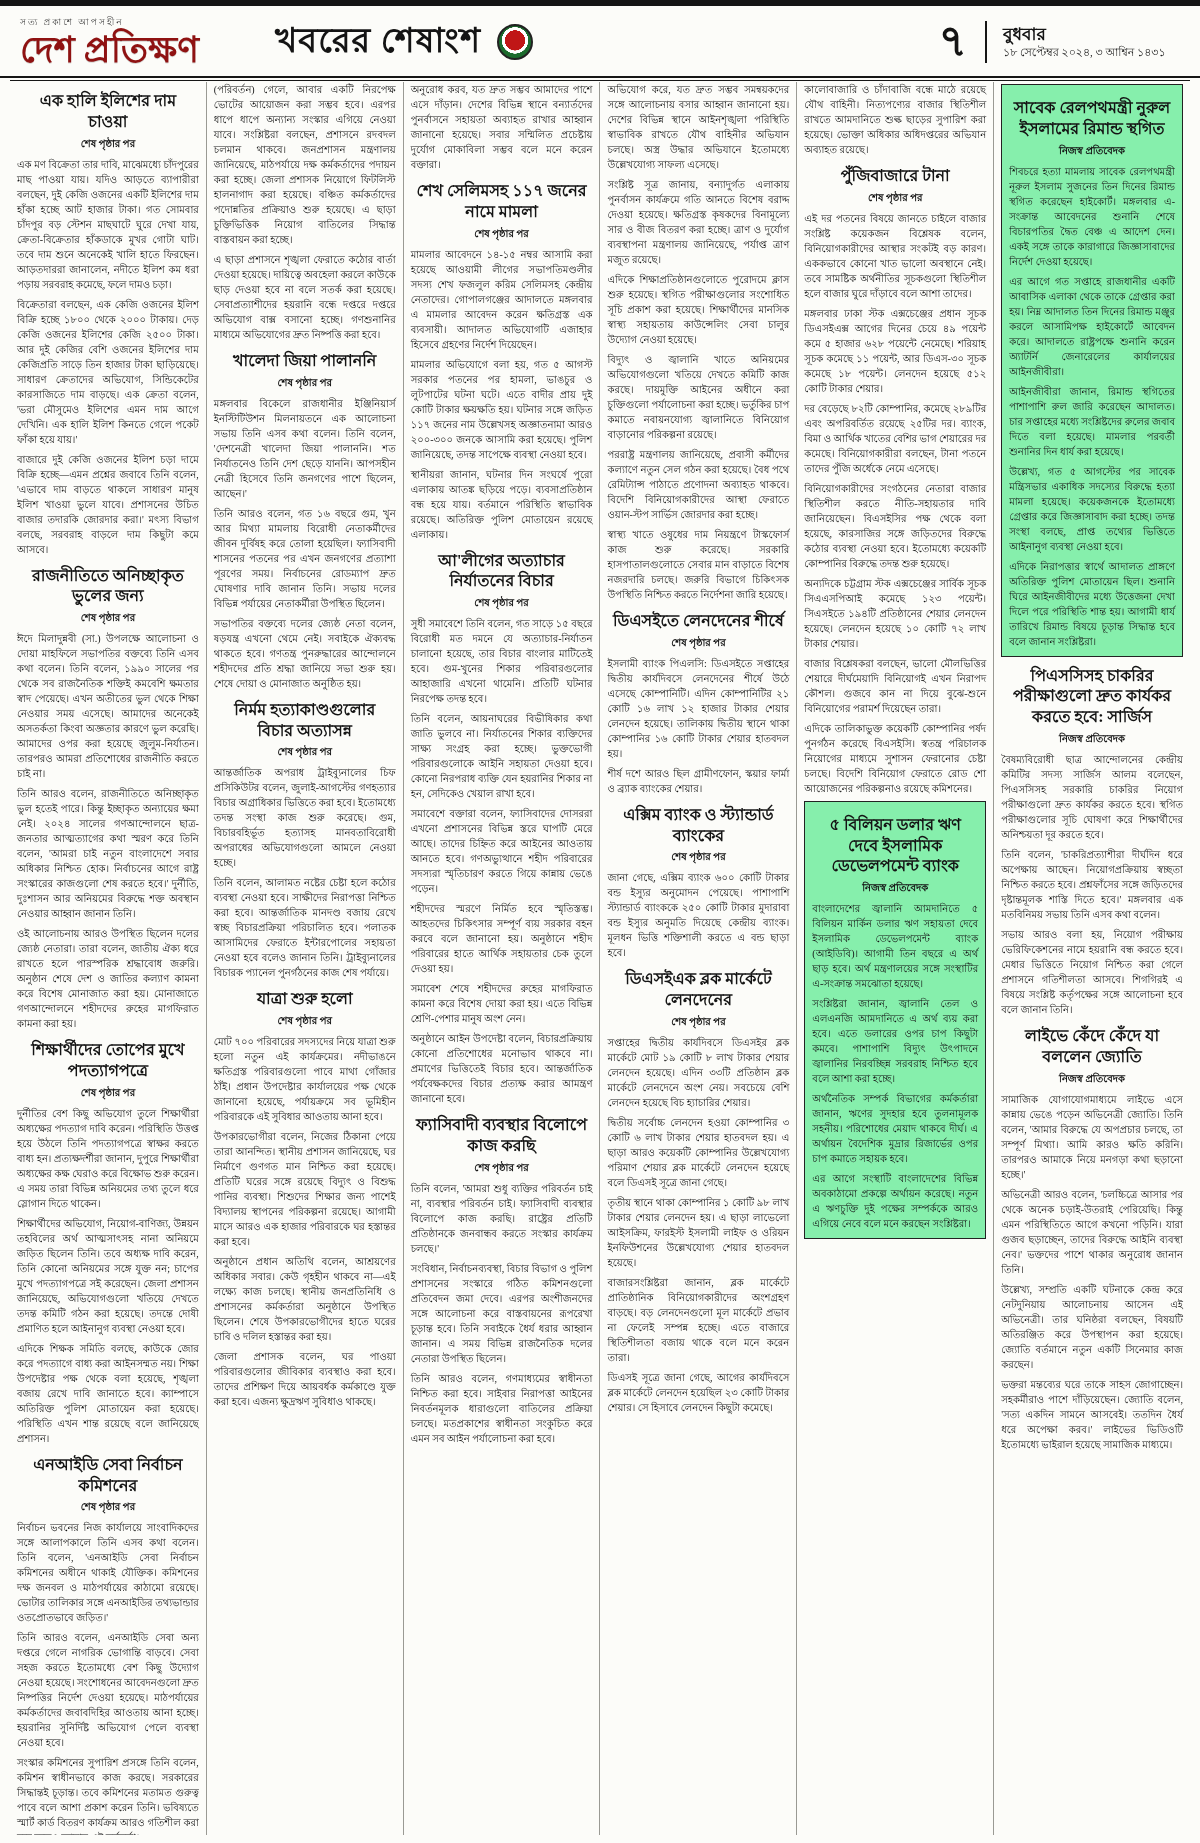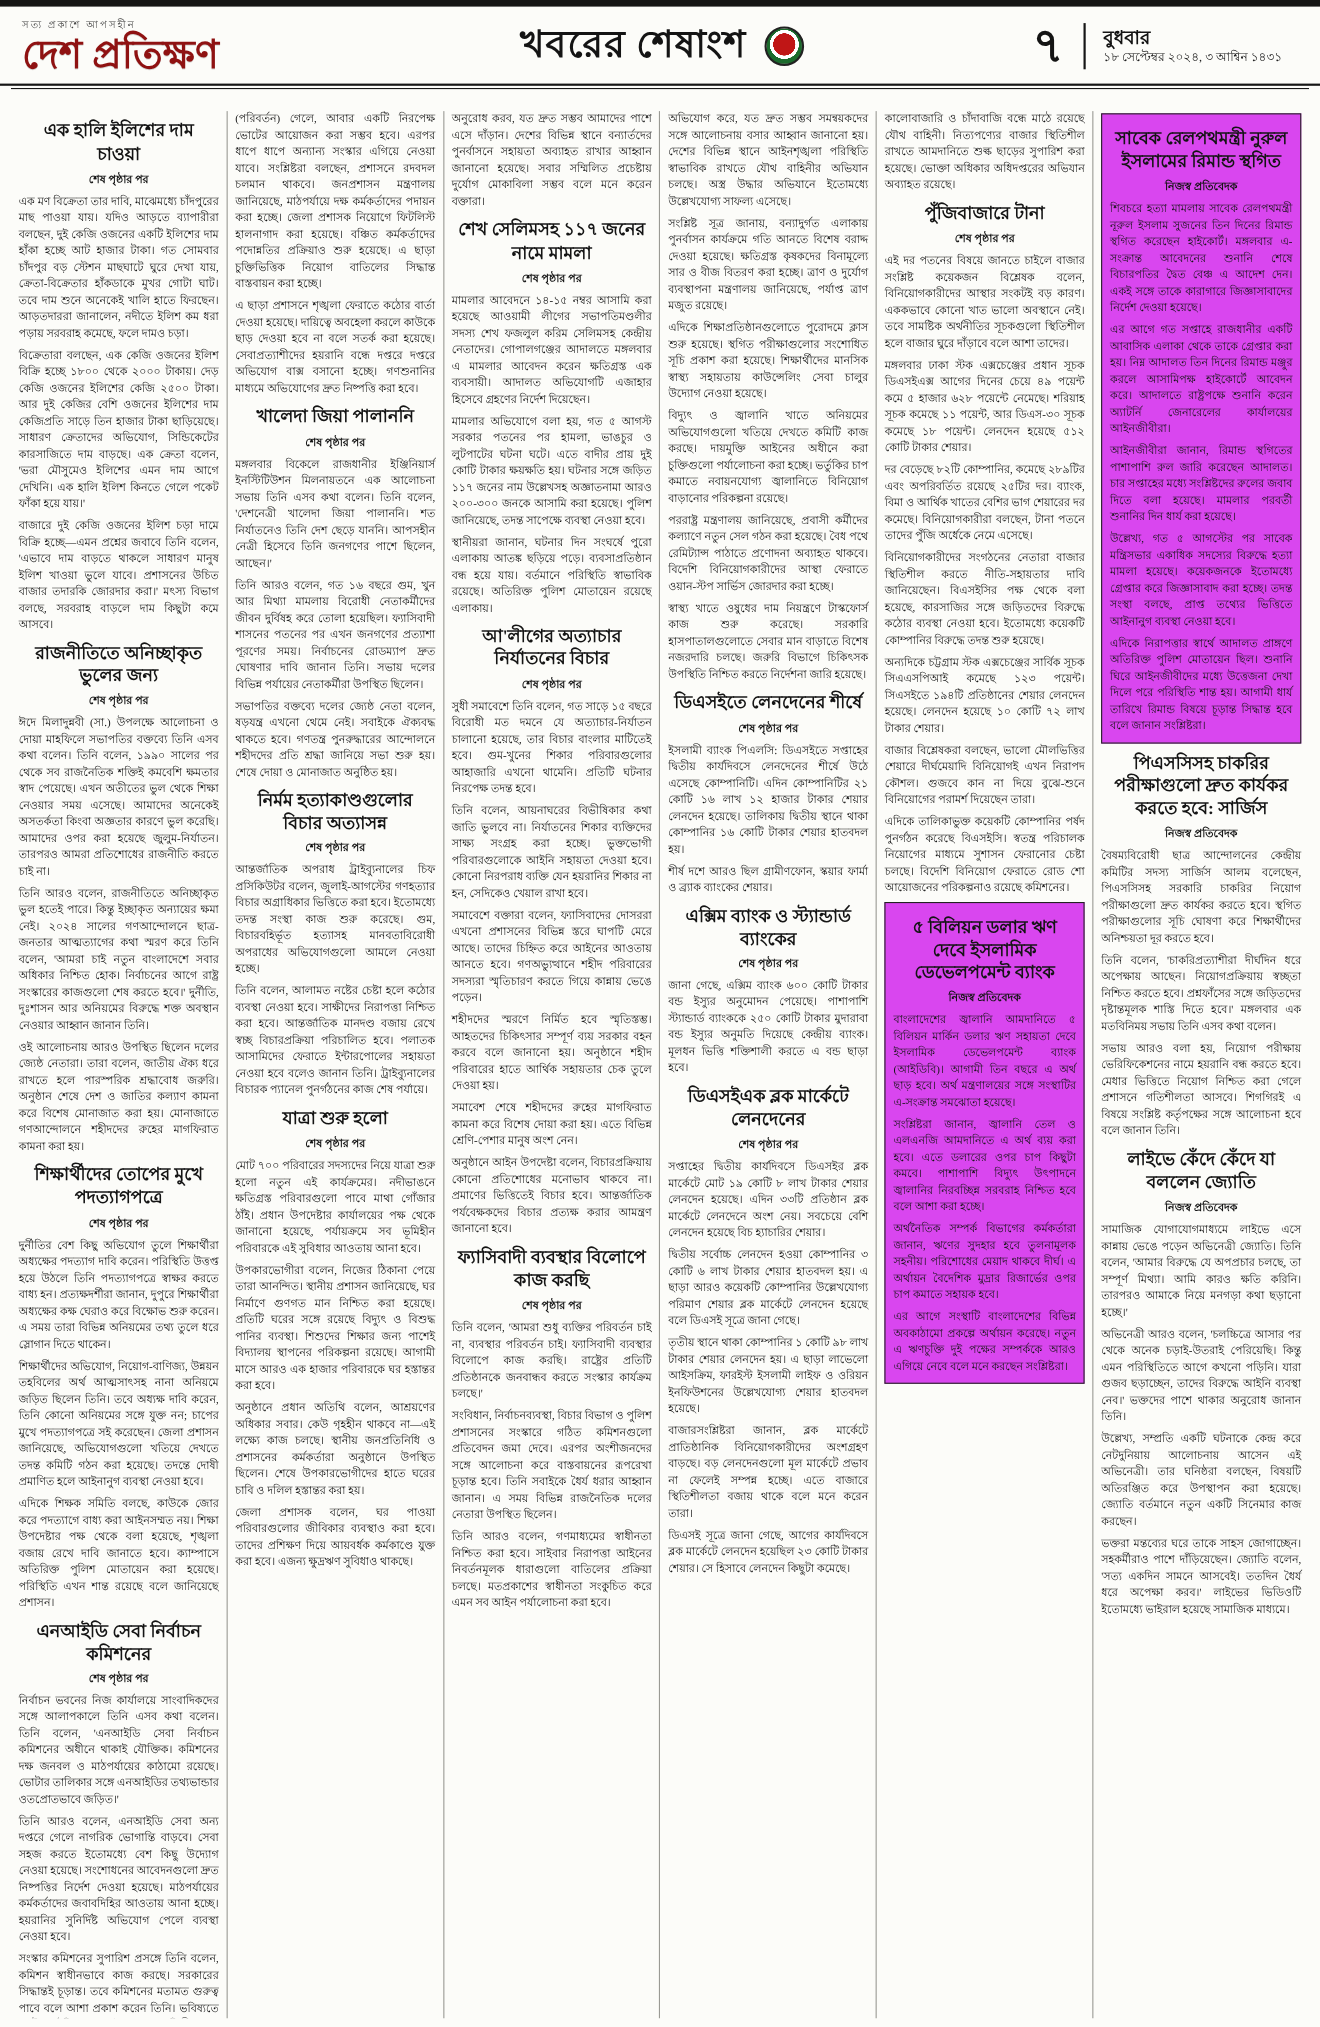--- a/index.html
+++ b/index.html
@@ -13,50 +13,50 @@
   .masthead{
     display:flex;align-items:center;height:72px;padding:4px 20px 2px 20px;
     box-sizing:border-box;border-bottom:2px solid #161616;
   }
   .mast-left{width:255px;}
   .tagline{font-size:9px;letter-spacing:2px;color:#444;margin-bottom:2px;}
   .paper-title{
     font-size:36px;font-weight:bold;color:#8f1212;line-height:1.05;
     text-shadow:0 1px 0 rgba(0,0,0,.15);white-space:nowrap;
   }
-  .mast-center{flex:1;display:flex;align-items:center;justify-content:center;gap:16px;}
+  .mast-center{flex:1;display:flex;align-items:center;justify-content:flex-start;gap:16px;}
   .section-title{font-size:34px;font-weight:bold;letter-spacing:1px;white-space:nowrap;}
   .logo{
     width:36px;height:36px;border-radius:50%;
     background:radial-gradient(circle at 50% 45%, #c01616 0 42%, #ffffff 43% 55%, #1c6b2d 56% 100%);
     border:2px solid #222;box-sizing:border-box;flex:0 0 auto;
   }
   .page-number{font-size:44px;font-weight:bold;margin:0 18px 0 10px;line-height:1;}
   .mast-right{
     border-left:2px solid #161616;padding:4px 0 4px 16px;width:195px;box-sizing:border-box;
   }
   .day{font-size:17px;font-weight:bold;line-height:1.2;}
   .date-line{font-size:11px;line-height:1.3;color:#222;}
   
   .columns{
     display:flex;align-items:stretch;height:1755px;overflow:hidden;
-    margin:2px 10px 0 10px;border-top:1px solid #161616;padding-top:20px;box-sizing:border-box;
+    margin:2px 10px 0 10px;border-top:1px solid #161616;padding-top:1px;box-sizing:border-box;
   }
   .col{flex:1 1 0;min-width:0;padding:0 7px;border-right:1px solid #9a9a94;overflow:hidden;}
   .col:last-child{border-right:none;}
   .article h2{
     font-size:16px;font-weight:700;text-align:center;line-height:1.3;
     margin:9px 3px 3px 3px;
   }
   .dateline{text-align:center;font-weight:700;font-size:10px;margin:0 0 4px 0;}
   .article p{
     font-size:10px;line-height:1.5;text-align:justify;margin:0 0 5px 0;
     word-break:break-word;hyphens:auto;
   }
-  .boxed{border:1.5px solid #232323;padding:4px 7px 2px 7px;margin:2px 0 7px 0;background:#d946ef;}
+  .boxed{border:1.5px solid #232323;padding:4px 7px 2px 7px;margin:2px 0 7px 0;background:#86efac;}
 </style>
 </head>
 <body>
 
 <div class="page">
 
   <header class="masthead">
     <div class="mast-left">
       <div class="tagline">সত্য প্রকাশে আপসহীন</div>
       <div class="paper-title">দেশ প্রতিক্ষণ</div>

